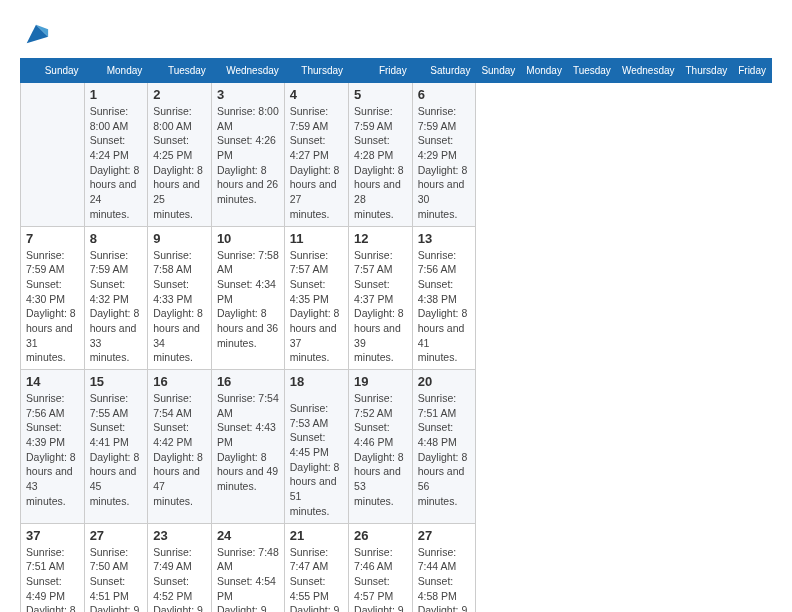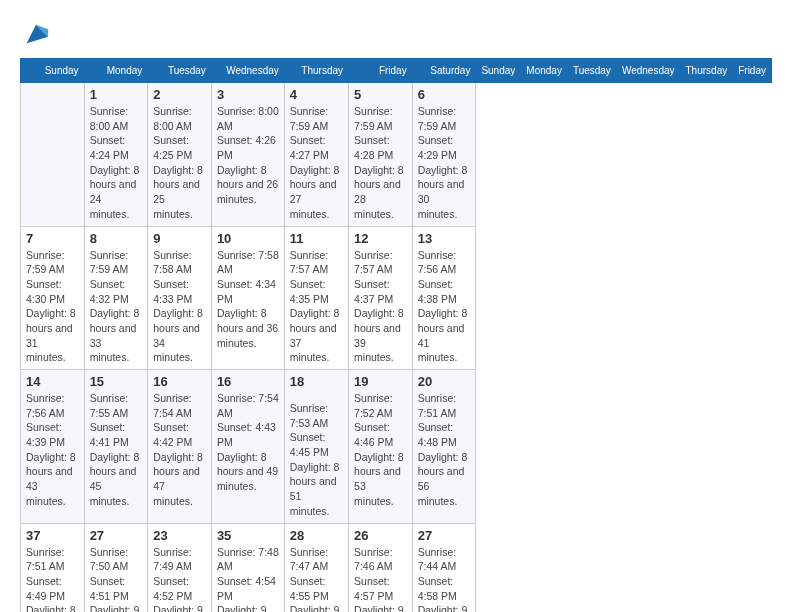--- a/index.html
+++ b/index.html
@@ -270,27 +270,27 @@
 Sunset: 4:51 PM
 Daylight: 9 hours and 0 minutes.</div>
         </td>
         <td>
           <span class="day-number">23</span>
           <div class="day-detail" style="white-space: pre-line;">Sunrise: 7:49 AM
 Sunset: 4:52 PM
 Daylight: 9 hours and 3 minutes.</div>
         </td>
         <td>
-          <span class="day-number">35</span>
+          <span class="day-number">24</span>
           <div class="day-detail" style="white-space: pre-line;">Sunrise: 7:48 AM
 Sunset: 4:54 PM
 Daylight: 9 hours and 5 minutes.</div>
         </td>
         <td>
-          <span class="day-number">28</span>
+          <span class="day-number">21</span>
           <div class="day-detail" style="white-space: pre-line;">Sunrise: 7:47 AM
 Sunset: 4:55 PM
 Daylight: 9 hours and 8 minutes.</div>
         </td>
         <td>
           <span class="day-number">26</span>
           <div class="day-detail" style="white-space: pre-line;">Sunrise: 7:46 AM
 Sunset: 4:57 PM
 Daylight: 9 hours and 11 minutes.</div>
         </td>

